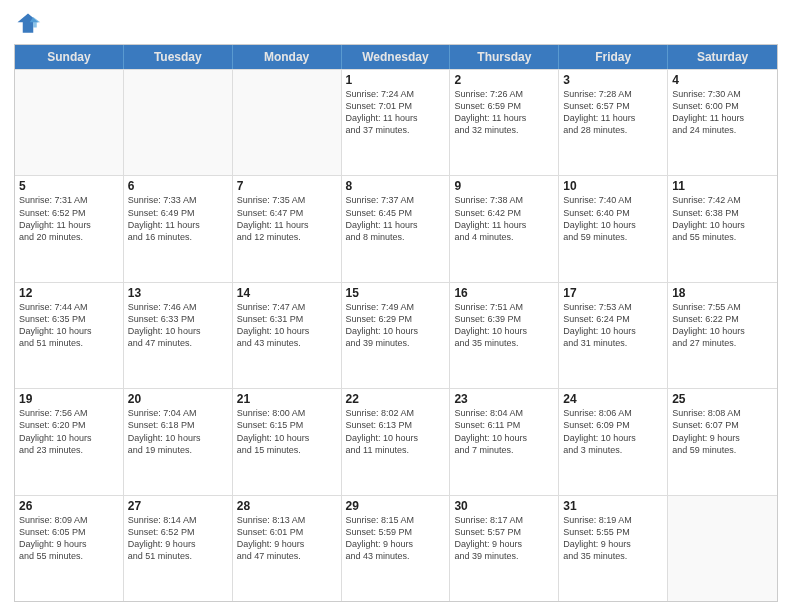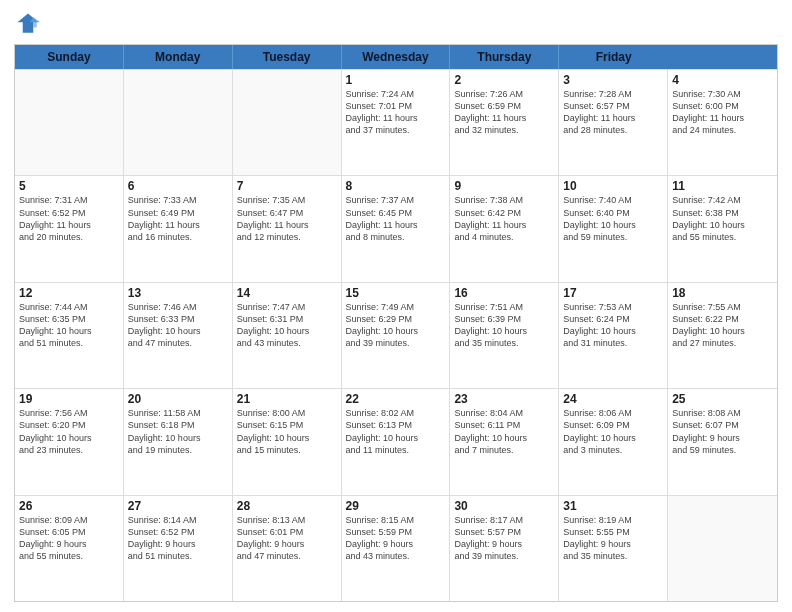--- a/index.html
+++ b/index.html
@@ -66,21 +66,21 @@
       display: flex;
       flex-direction: column;
       border: 1px solid #ccc;
     }
     .cal-header-row {
       display: grid;
       grid-template-columns: repeat(7, 1fr);
       background: #3a7abf;
     }
     .cal-header-cell {
-      color: #0f172a;
+      color: #e5e5e5;
       font-size: 12px;
       font-weight: bold;
       text-align: center;
       padding: 5px 2px;
       border-right: 1px solid #5a9ad0;
     }
     .cal-header-cell:last-child { border-right: none; }
     .cal-body {
       display: flex;
       flex-direction: column;
@@ -132,25 +132,26 @@
     </div>
     <div class="header-right">
       <div class="month-title"></div>
       <div class="location"></div>
     </div>
   </div>
 
   <div class="calendar">
     <div class="cal-header-row">
     <div class="cal-header-cell">Sunday</div>
+        <div class="cal-header-cell">Tuesday</div>
         <div class="cal-header-cell">Monday</div>
-        <div class="cal-header-cell">Tuesday</div>
         <div class="cal-header-cell">Wednesday</div>
         <div class="cal-header-cell">Thursday</div>
         <div class="cal-header-cell">Friday</div>
+        <div class="cal-header-cell">Saturday</div>
       </div>
     <div class="cal-body">
     <div class="cal-row">
           <div class="cal-cell empty"></div>
           <div class="cal-cell empty"></div>
           <div class="cal-cell empty"></div>
           <div class="cal-cell">
             <div class="day-number">1</div>
             <div class="cell-line">Sunrise: 7:24 AM</div>
             <div class="cell-line">Sunset: 7:01 PM</div>
@@ -284,21 +285,21 @@
         <div class="cal-row">
           <div class="cal-cell">
             <div class="day-number">19</div>
             <div class="cell-line">Sunrise: 7:56 AM</div>
             <div class="cell-line">Sunset: 6:20 PM</div>
             <div class="cell-line">Daylight: 10 hours</div>
             <div class="cell-line">and 23 minutes.</div>
           </div>
           <div class="cal-cell">
             <div class="day-number">20</div>
-            <div class="cell-line">Sunrise: 11:58 AM</div>
+            <div class="cell-line">Sunrise: 7:04 AM</div>
             <div class="cell-line">Sunset: 6:18 PM</div>
             <div class="cell-line">Daylight: 10 hours</div>
             <div class="cell-line">and 19 minutes.</div>
           </div>
           <div class="cal-cell">
             <div class="day-number">21</div>
             <div class="cell-line">Sunrise: 8:00 AM</div>
             <div class="cell-line">Sunset: 6:15 PM</div>
             <div class="cell-line">Daylight: 10 hours</div>
             <div class="cell-line">and 15 minutes.</div>

